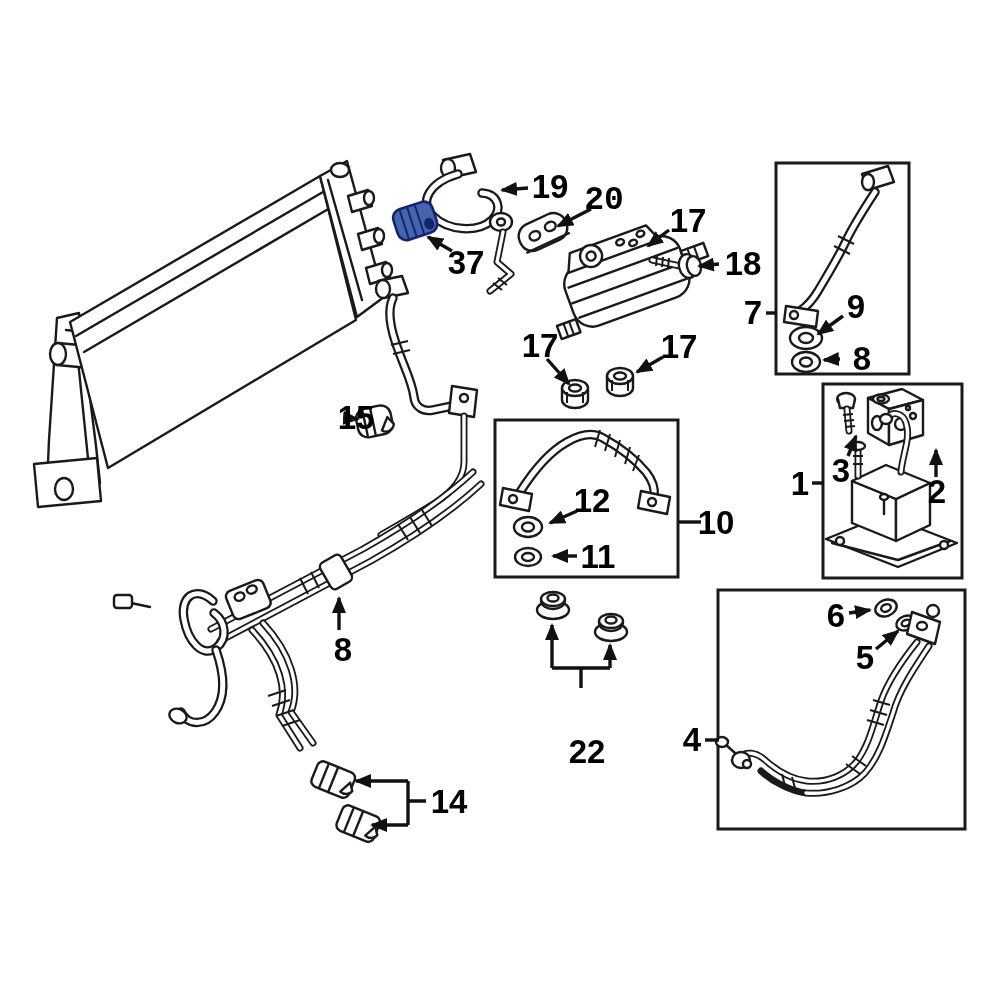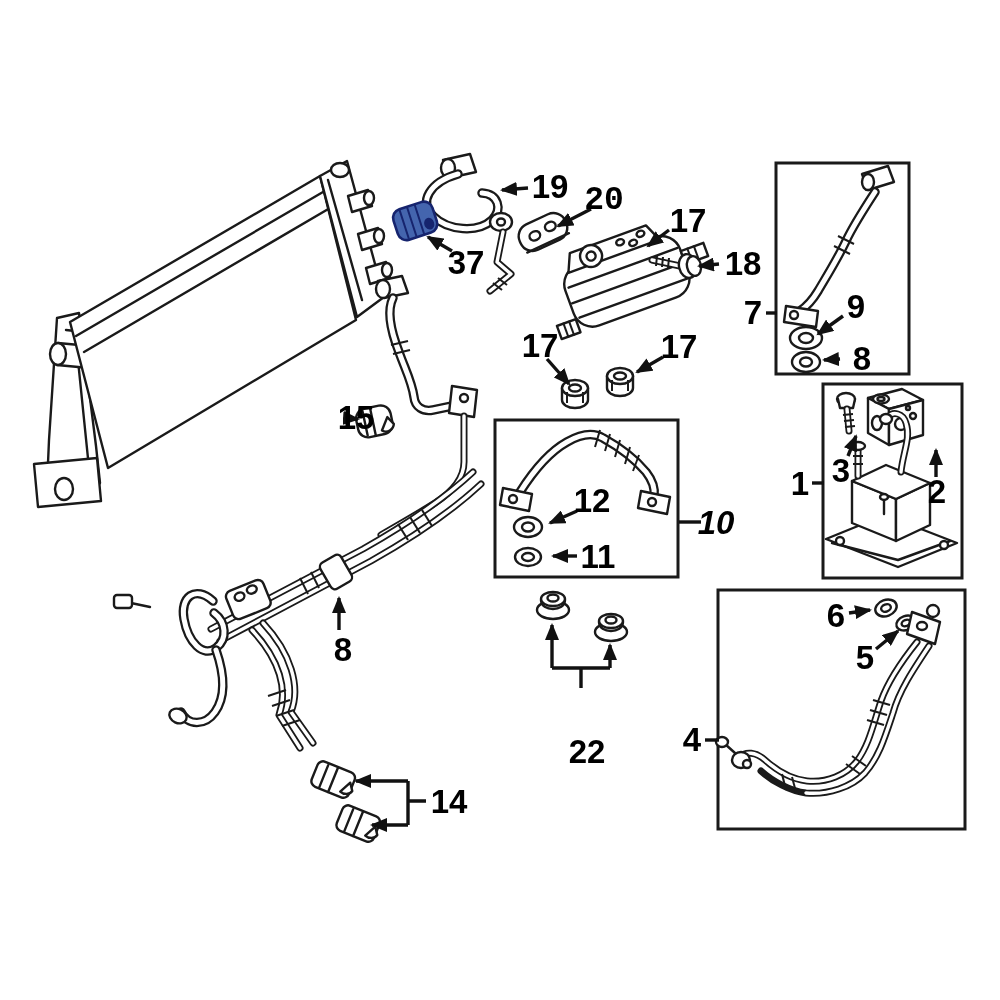--- a/index.html
+++ b/index.html
@@ -367,21 +367,21 @@
   <div class="callout" style="left:743px;top:263px;">18</div>
   <div class="callout" style="left:753px;top:312px;">7</div>
   <div class="callout" style="left:856px;top:306px;">9</div>
   <div class="callout" style="left:862px;top:358px;">8</div>
   <div class="callout" style="left:540px;top:345px;">17</div>
   <div class="callout" style="left:679px;top:346px;">17</div>
   <div class="callout" style="left:325px;top:417px;margin-left:31px;">15</div>
   <div class="callout" style="left:343px;top:649px;">8</div>
   <div class="callout" style="left:592px;top:500px;">12</div>
   <div class="callout" style="left:598px;top:556px;">11</div>
-  <div class="callout" style="left:716px;top:522px;font-style:italic;">10</div>
+  <div class="callout" style="left:716px;top:522px;">10</div>
   <div class="callout" style="left:800px;top:483px;">1</div>
   <div class="callout" style="left:841px;top:470px;">3</div>
   <div class="callout" style="left:937px;top:491px;">2</div>
   <div class="callout" style="left:449px;top:801px;">14</div>
   <div class="callout" style="left:587px;top:707px;margin-top:44px;">22</div>
   <div class="callout" style="left:836px;top:615px;">6</div>
   <div class="callout" style="left:865px;top:657px;">5</div>
   <div class="callout" style="left:692px;top:739px;">4</div>
 </div>
 

